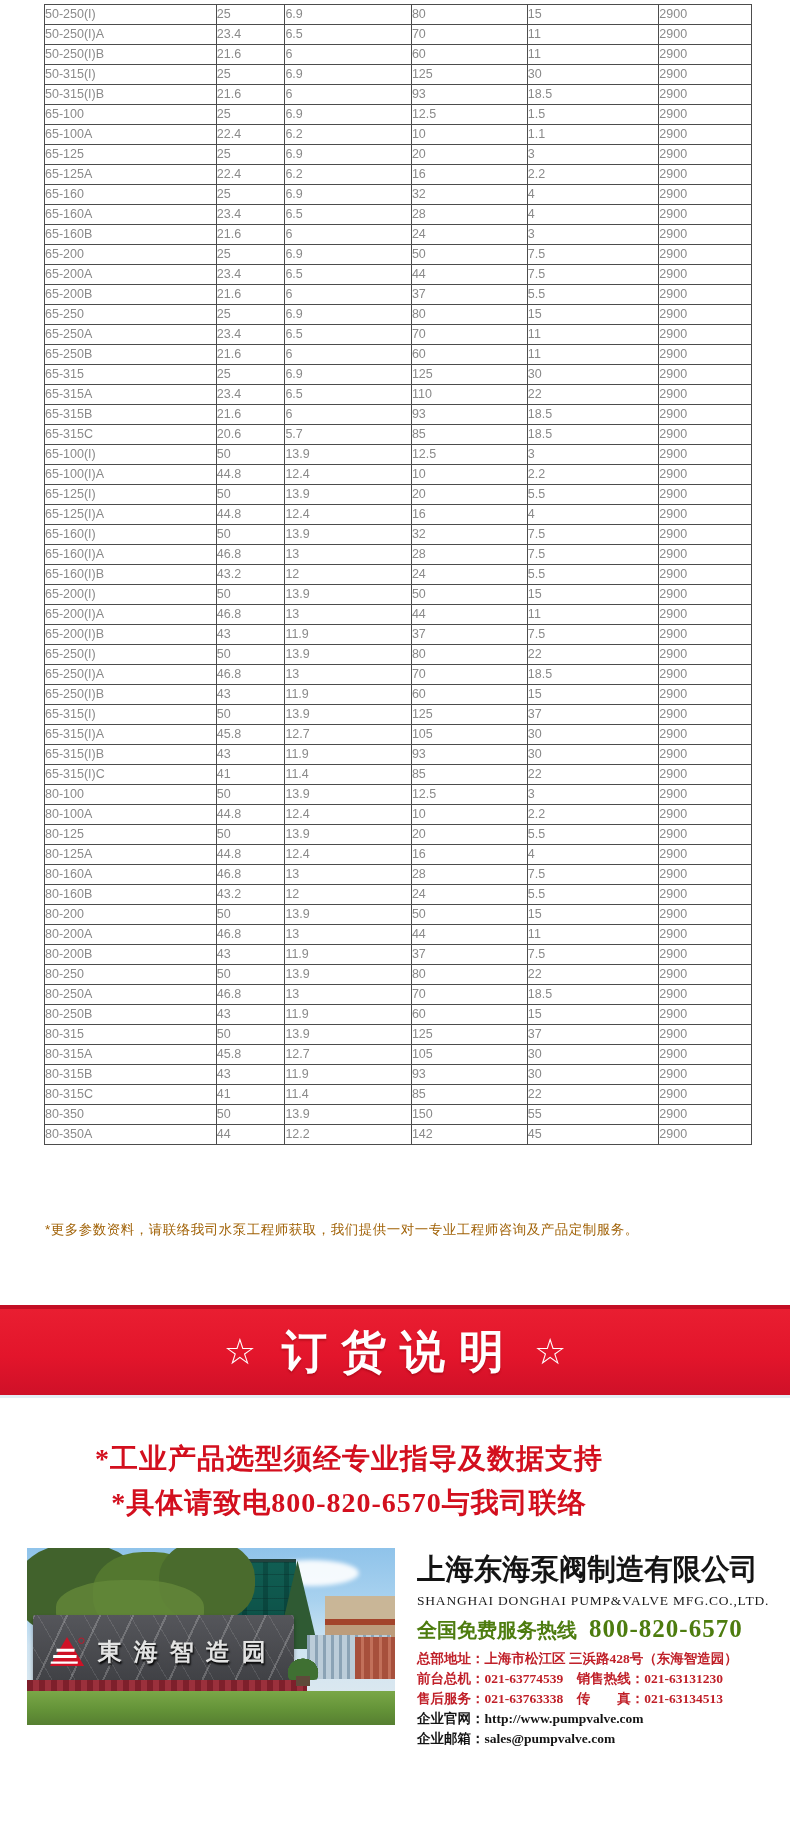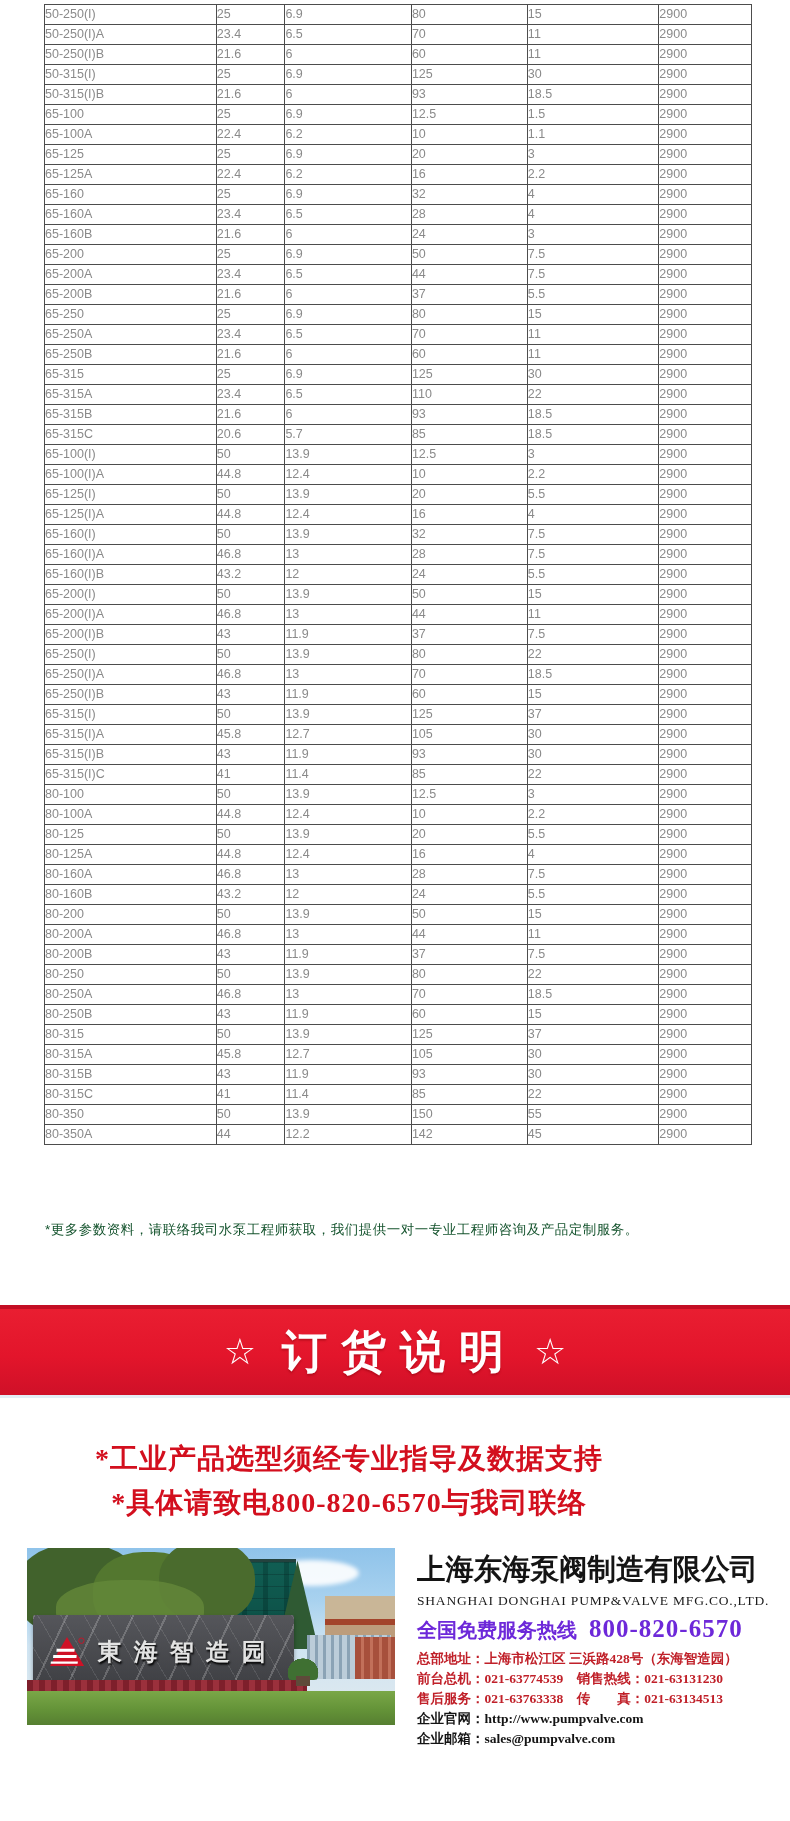--- a/index.html
+++ b/index.html
@@ -7,21 +7,21 @@
         font-family:"Liberation Sans","DejaVu Sans",sans-serif;}
 
   
   .table-wrap{position:absolute;top:4px;left:44px;width:708px;}
   table.spec{border-collapse:collapse;table-layout:fixed;width:100%;}
   table.spec td{height:19px;border:1px solid #4d4d4d;padding:0;
 ilea    text-align:center;vertical-align:middle;
     font-size:12.5px;line-height:19px;color:#8a8a8a;overflow:hidden;white-space:nowrap;}
   
   .footnote{position:absolute;top:1221px;left:45px;right:30px;
-    font-size:13.5px;color:#14532d;letter-spacing:0.5px;}
+    font-size:13.5px;color:#a16207;letter-spacing:0.5px;}
 
   
   .order-banner{position:absolute;top:1305px;left:0;width:790px;height:93px;
     background:linear-gradient(180deg,#e91e31 0%,#e3152b 55%,#cf1028 100%);
     border-top:4px solid #c30e24;border-bottom:3px solid #e4edf5;
     box-sizing:border-box;display:flex;align-items:center;justify-content:center;}
   .order-banner .star{color:#ffffff;font-size:36px;font-weight:400;margin:0 16px;}
   .order-banner .title{color:#ffffff;font-size:45px;font-weight:900;
     letter-spacing:14px;margin-left:10px;
     text-shadow:0 2px 2px rgba(120,0,10,0.35);}
@@ -78,21 +78,21 @@
     border-radius:50% 50% 20% 20%;}
   .p-plant::after{content:"";position:absolute;left:11px;top:20px;width:14px;height:10px;
     background:#5e4a3a;}
 
   
   .company-info{padding-left:22px;padding-top:2px;flex:1;min-width:0;}
   .name-cn{font-size:29px;font-weight:900;color:#141414;letter-spacing:0px;
     white-space:nowrap;transform:scaleX(.98);transform-origin:left;}
   .name-en{font-family:"Liberation Serif","DejaVu Serif",serif;font-size:13.5px;
     color:#1a1a1a;letter-spacing:0.8px;margin-top:3px;white-space:nowrap;}
-  .hotline{margin-top:6px;color:#6d28d9;font-weight:700;white-space:nowrap;
+  .hotline{margin-top:6px;color:#4d7c0f;font-weight:700;white-space:nowrap;
     font-family:"Liberation Serif","DejaVu Serif",serif;}
   .hotline .hl-label{font-size:20px;}
   .hotline .hl-number{font-size:25px;margin-left:8px;letter-spacing:1px;}
   .contact-lines{margin-top:5px;font-family:"Liberation Serif","DejaVu Serif",serif;}
   .contact-line{font-size:13.5px;font-weight:700;line-height:20px;white-space:nowrap;}
   .contact-line.red{color:#c02029;}
   .contact-line.black{color:#141414;}
 </style>
 </head>
 <body>

